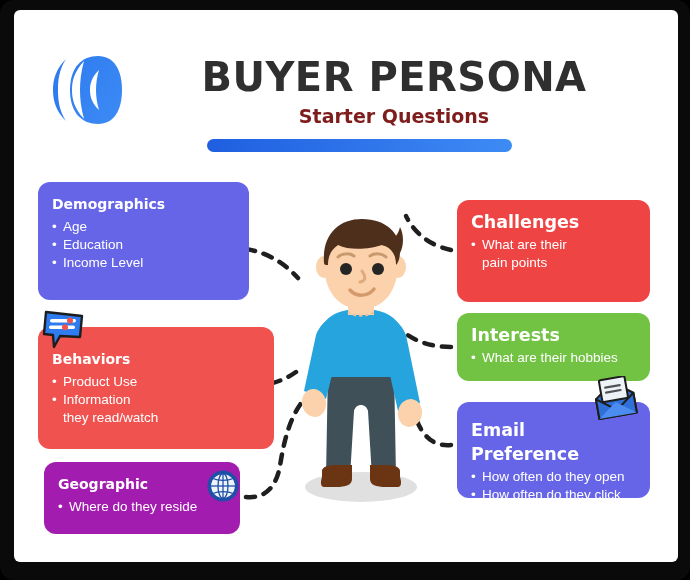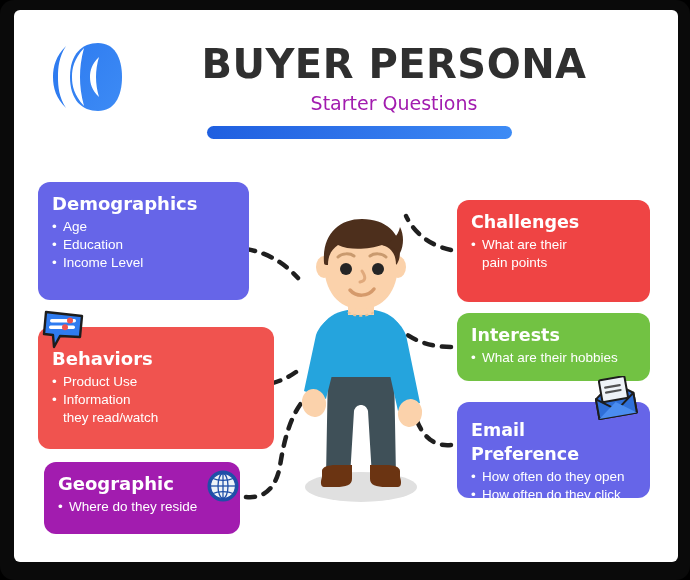--- a/index.html
+++ b/index.html
@@ -40,21 +40,21 @@
     height: 552px;
     background: #ffffff;
     border-radius: 6px;
     overflow: hidden;
   }
 
   
   .header {
     position: absolute;
     left: 0;
-    top: 4px;
+    top: 17px;
     width: 664px;
     height: 140px;
   }
 
   .logo-mark {
     position: absolute;
     left: 36px;
     top: 26px;
     width: 76px;
     height: 74px;
@@ -73,22 +73,22 @@
     font-weight: bold;
     letter-spacing: 0.5px;
     color: #2f2f2f;
     line-height: 44px;
     margin: 0;
     font-family: "DejaVu Sans", sans-serif;
   }
 
   .sub-title {
     font-size: 19px;
-    font-weight: normal;
-    color: #a21caf;
+    font-weight: bold;
+    color: #7f1d1d;
     margin: 6px 0 0 0;
     line-height: 22px;
     font-family: "DejaVu Sans", sans-serif;
   }
 
   .accent-bar {
     position: absolute;
     left: 193px;
     top: 112px;
     width: 305px;
@@ -100,21 +100,21 @@
   
   .card {
     position: absolute;
     border-radius: 12px;
     box-sizing: border-box;
     padding: 10px 14px 12px 14px;
     color: #ffffff;
   }
 
   .card-title {
-    font-size: 18px;
+    font-size: 14px;
     font-weight: bold;
     line-height: 24px;
     margin: 0 0 2px 0;
     font-family: "DejaVu Sans", sans-serif;
   }
 
   .card-list {
     list-style: none;
     margin: 0;
     padding: 0;

